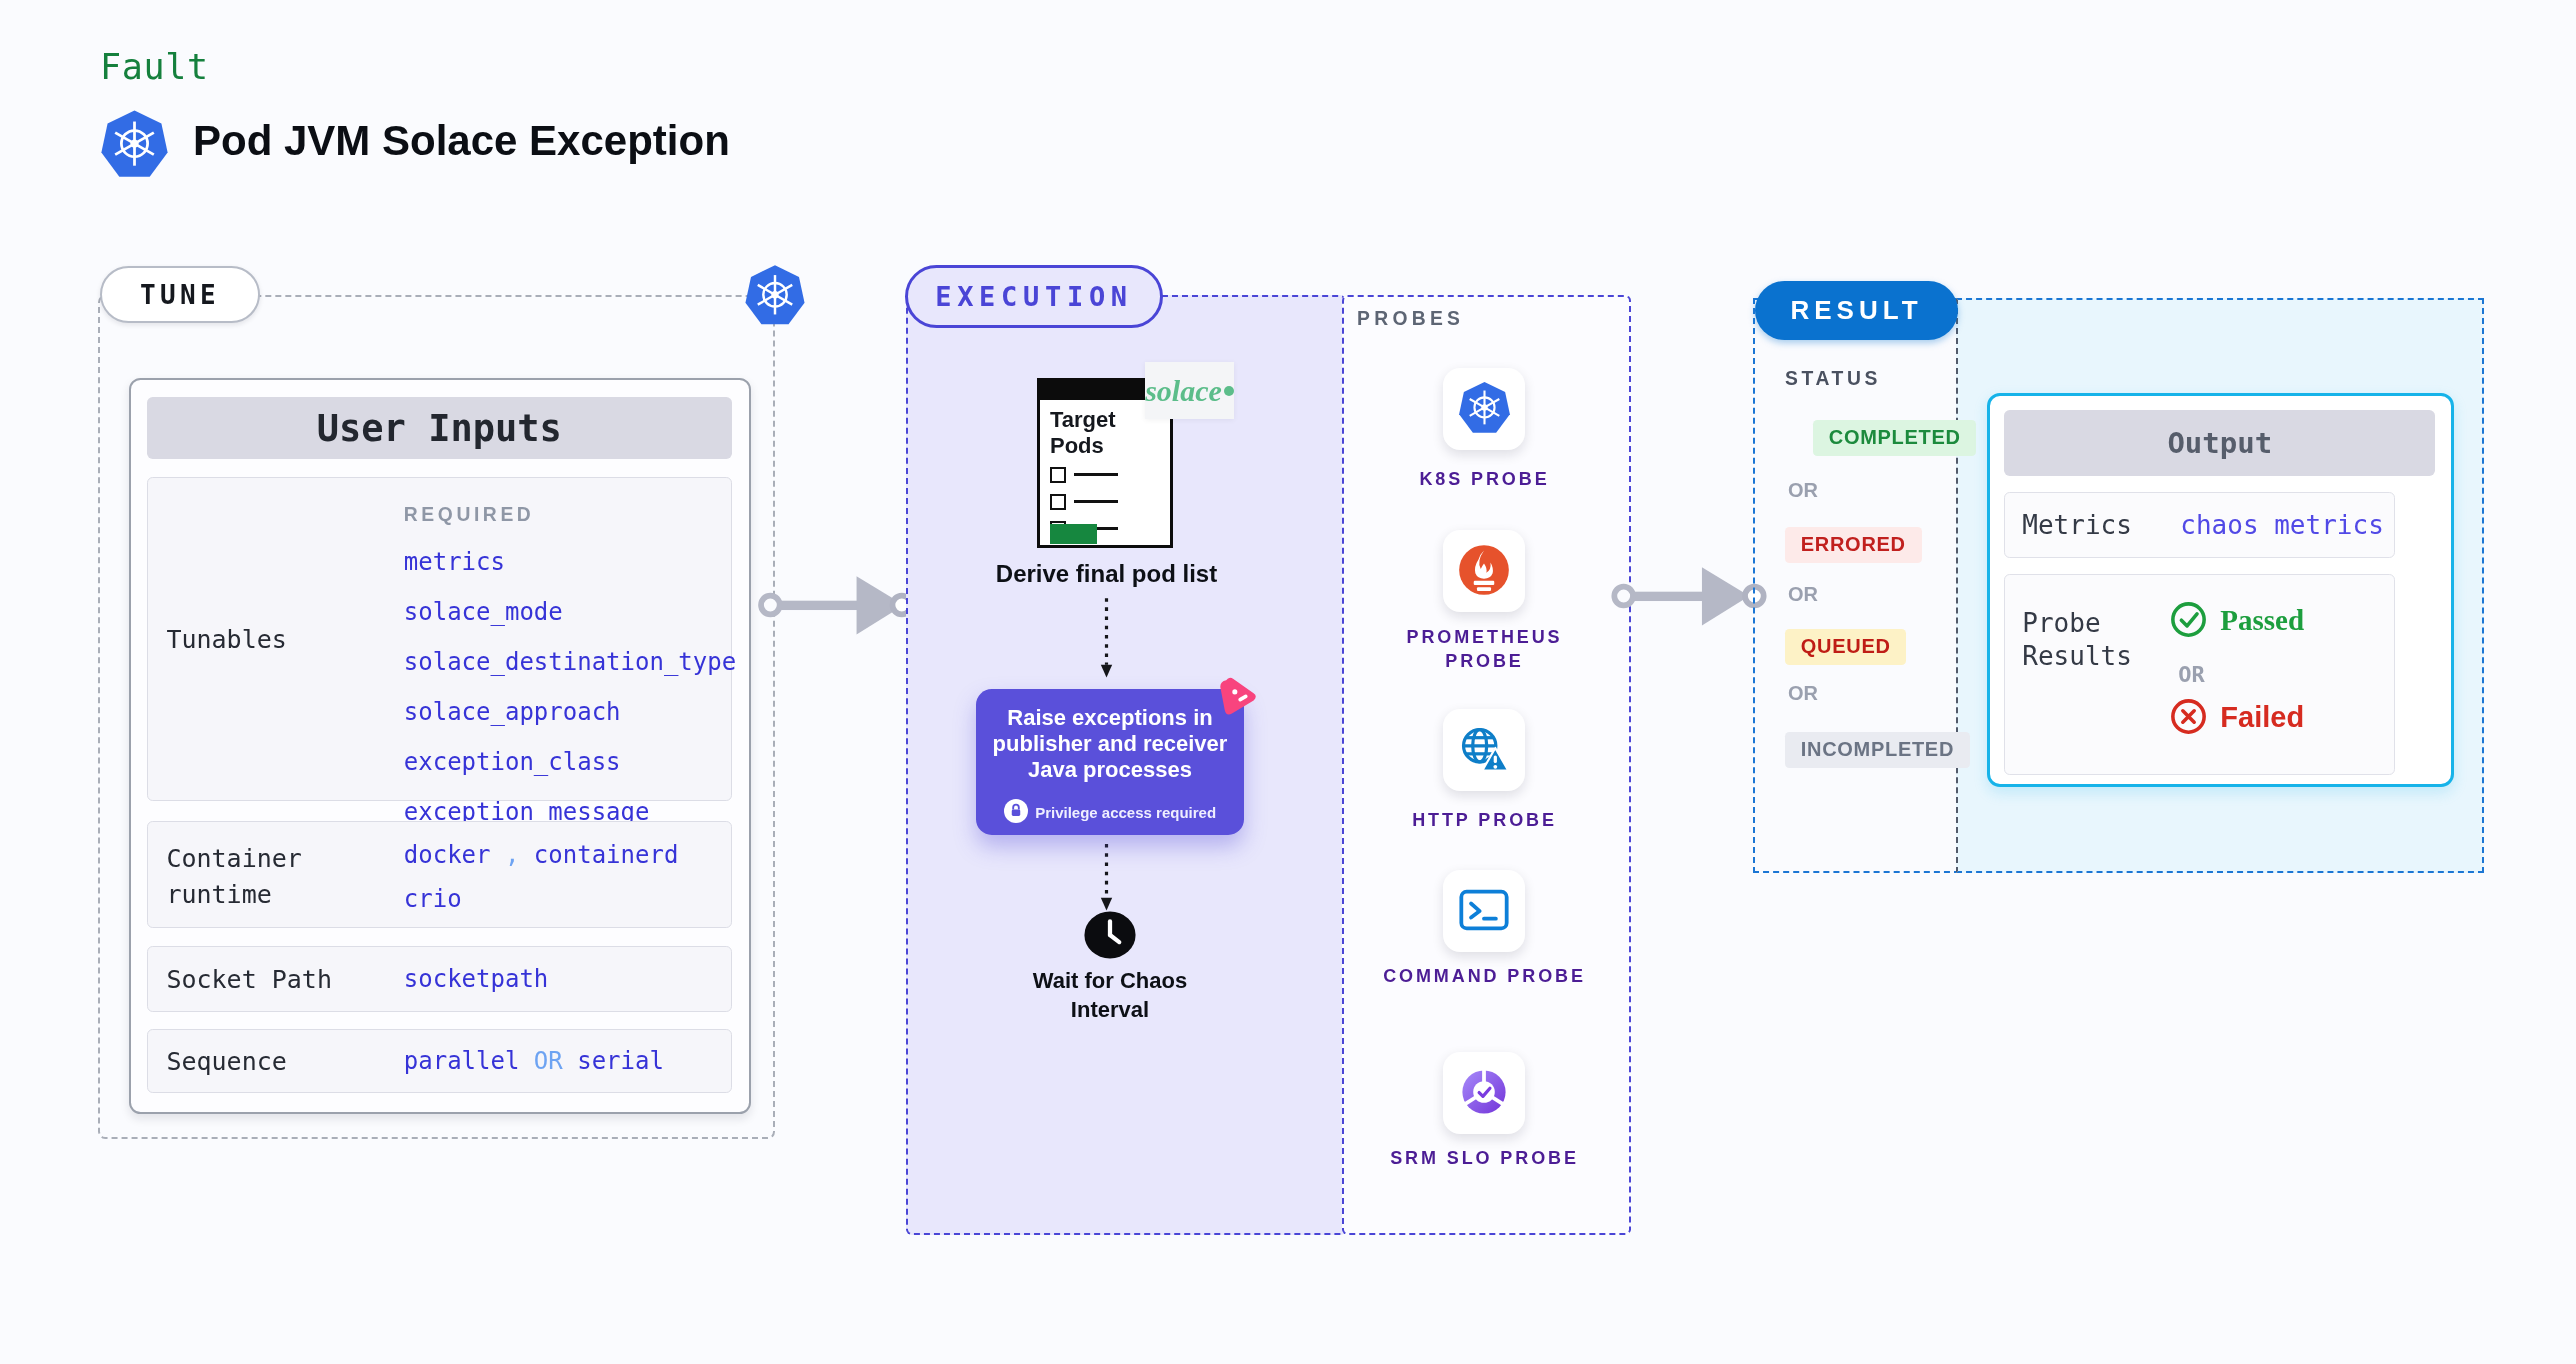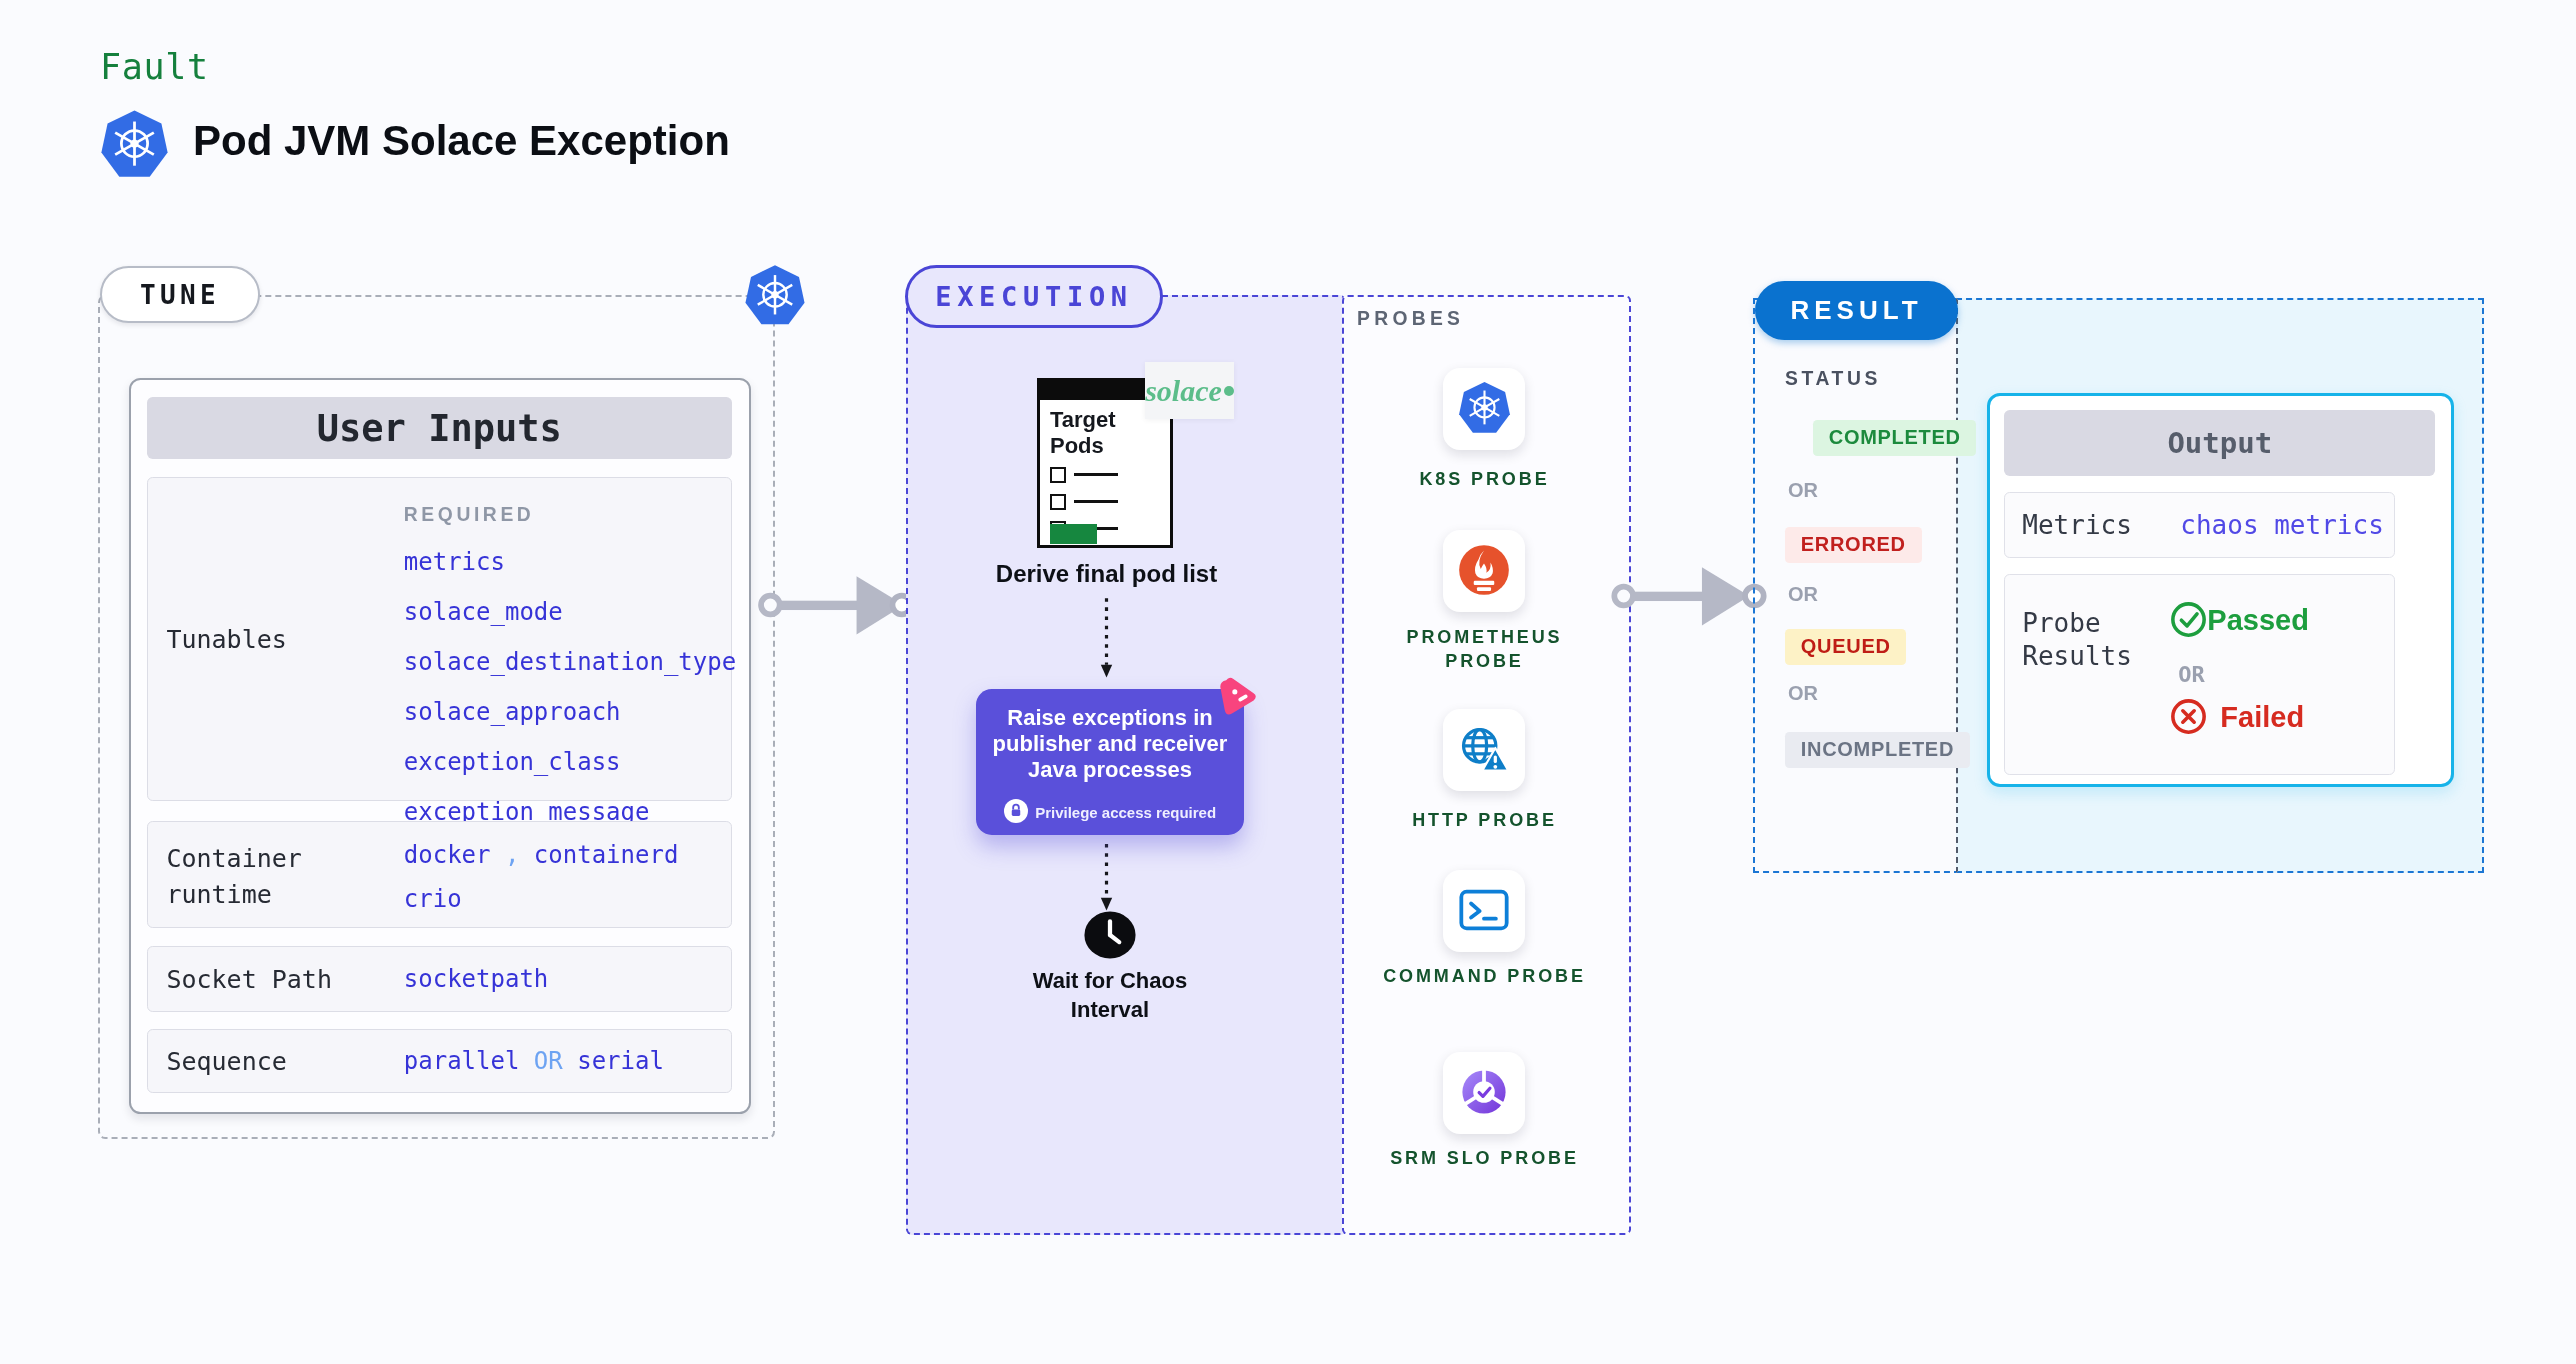--- a/index.html
+++ b/index.html
@@ -61,21 +61,21 @@
   .action-text{left:10px;top:15.8px;width:248px;text-align:center;font-size:22px;line-height:26px;font-weight:800;color:#ffffff;}
   .priv-row{left:0;bottom:10px;width:100%;display:flex;align-items:center;justify-content:center;gap:7.2px;}
   .priv-text{font-size:15px;font-weight:600;color:#efeeff;}
   .wait-caption{left:992px;top:966px;width:236px;text-align:center;font-size:22px;line-height:29px;font-weight:800;color:#0d1016;}
 
   
   .probes-label{left:1357px;top:308px;font-size:19.3px;font-weight:800;letter-spacing:4.3px;color:#5d6574;}
   .probe-card{width:82px;height:82px;background:#ffffff;border-radius:17px;box-shadow:0 4.3px 11.5px rgba(13,17,38,.12);
               display:flex;align-items:center;justify-content:center;}
   .probe-label{width:215px;left:1377px;text-align:center;font-size:18px;font-weight:800;letter-spacing:2.9px;
-               line-height:24px;color:#14532d;}
+               line-height:24px;color:#4c1d95;}
 
   
   .status-label{left:1785px;top:368px;font-size:19.3px;font-weight:800;letter-spacing:3.6px;color:#4a5160;}
   .badge{left:1785px;padding:6.4px 15.8px;border-radius:4.3px;font-size:20px;font-weight:800;letter-spacing:0.7px;}
   .or-big{left:1788px;font-size:20px;font-weight:800;color:#9aa0af;}
   .output-card{left:1987px;top:393px;width:467px;height:394px;background:#ffffff;border:3.6px solid #16b3e9;
                border-radius:13px;box-sizing:border-box;box-shadow:0 5.7px 14.3px rgba(22,179,233,.18);z-index:2;}
   .output-header{left:14.3px;top:14.3px;width:431px;height:66px;background:#d9d9e3;border-radius:5.7px;
                  font-size:29px;font-weight:700;color:#565d6b;}
   .output-row{left:14.3px;width:391px;background:#fbfbfd;border:1.4px solid #e0e1e9;border-radius:5.7px;box-sizing:border-box;}
@@ -360,21 +360,21 @@
     <div class="abs pill output-header mono">Output</div>
 
     <div class="abs output-row metrics-row">
       <div class="abs mono out-label v-center" style="left:17px;">Metrics</div>
       <div class="abs mono metrics-value v-center" style="left:175px;">chaos metrics</div>
     </div>
 
     <div class="abs output-row probe-results-row">
       <div class="abs mono out-label" style="left:17px;top:31.5px;width:129px;">Probe Results</div>
 
-      <div class="abs" style="left:165px;top:26px;display:flex;align-items:center;gap:0;">
+      <div class="abs" style="left:165px;top:26px;display:flex;align-items:center;gap:13px;font-family:Liberation Serif, serif;">
         <span>
           <svg width="37" height="37" viewBox="0 0 52 52">
             <circle cx="26" cy="26" r="22" fill="none" stroke="#1d9e3e" stroke-width="5"></circle>
             <path d="M16 27 L24 35 L38 18" fill="none" stroke="#1d9e3e" stroke-width="5" stroke-linecap="round" stroke-linejoin="round"></path>
           </svg>
         </span>
         <span class="passed-text">Passed</span>
       </div>
 
       <div class="abs mono or-small" style="left:173px;top:87px;">OR</div>

